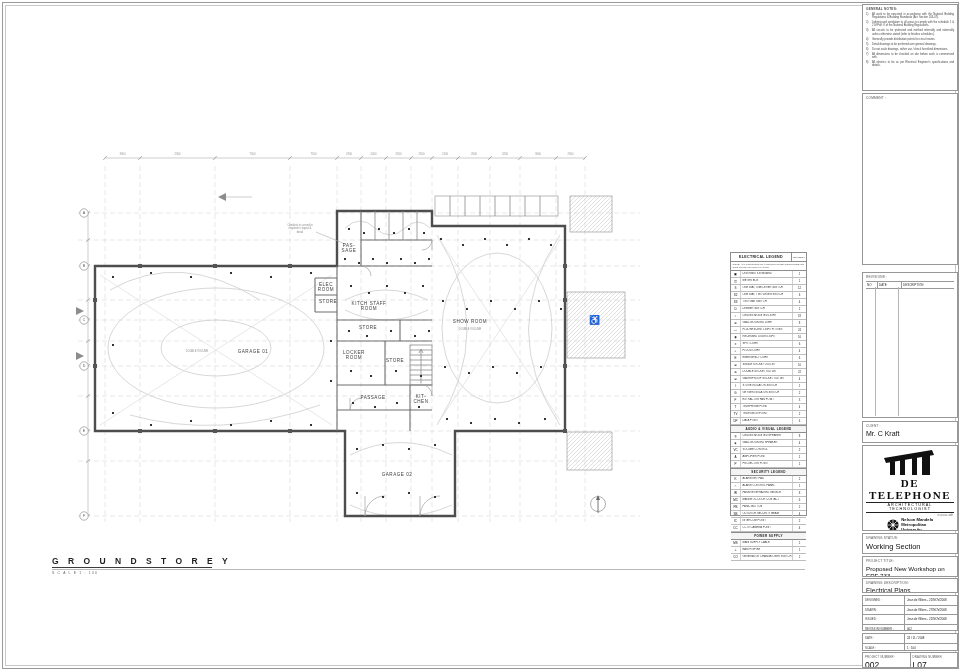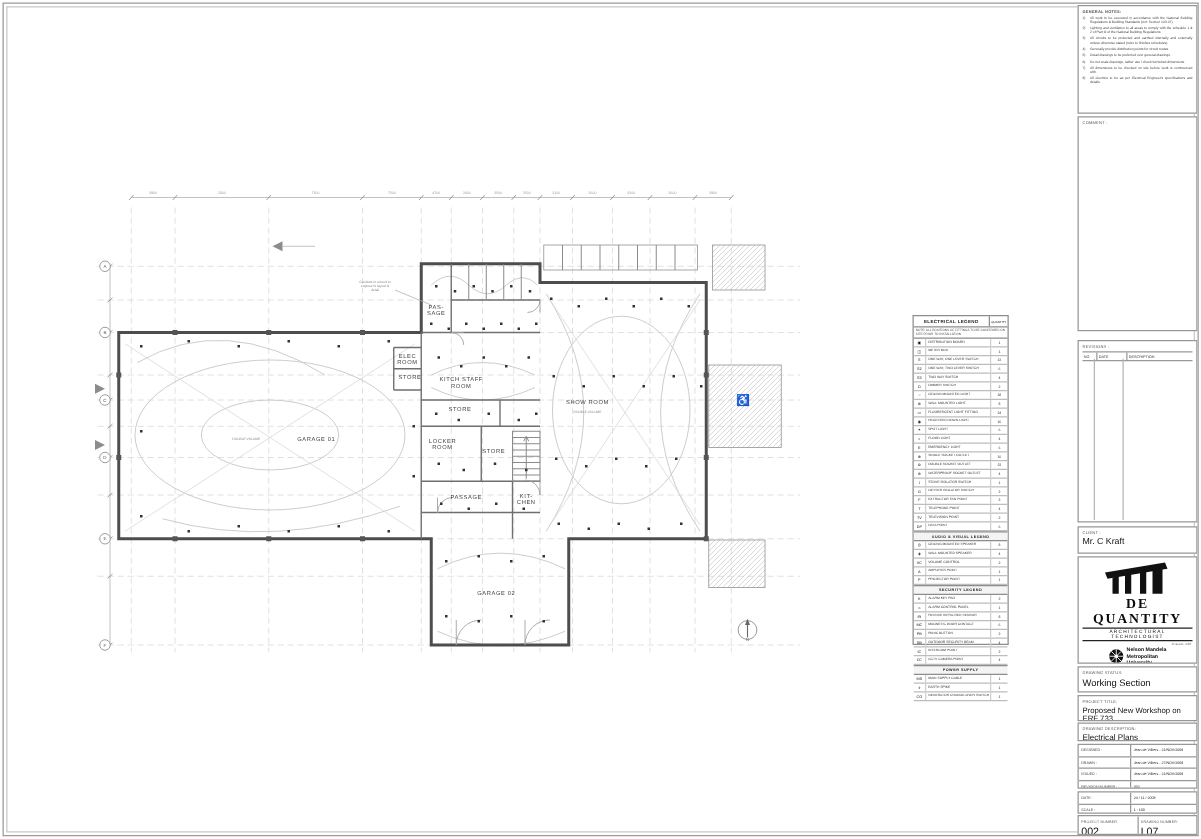--- a/index.html
+++ b/index.html
@@ -269,20 +269,26 @@
         <text x="373" y="399" class="room-label"><tspan x="373">PASSAGE</tspan></text>
         <text x="421" y="398" class="room-label"><tspan x="421">KIT-</tspan><tspan x="421" dy="5.2">CHEN</tspan></text>
         <text x="470" y="323" class="room-label"><tspan x="470">SHOW ROOM</tspan></text>
         <text x="470" y="330" class="room-sub">DOUBLE VOLUME</text>
         <text x="253" y="353" class="room-label"><tspan x="253">GARAGE 01</tspan></text>
         <text x="197" y="352" class="room-sub">DOUBLE VOLUME</text>
         <text x="397" y="476" class="room-label"><tspan x="397">GARAGE 02</tspan></text>
       </g>
   </svg>
 
+  <div id="plan-title">
+    <div class="pt-label">G R O U N D   S T O R E Y</div>
+    <div class="pt-rule-thick"></div>
+    <div class="pt-rule-long"></div>
+    <div class="pt-scale">S C A L E   1 : 100</div>
+  </div>
 
   <div id="legend">
     <div class="lg-head">
       <div class="lg-title">ELECTRICAL LEGEND</div>
       <div class="lg-qhead">QUANTITY</div>
     </div>
     <div class="lg-note">NOTE: ALL POSITIONS OF FITTINGS TO BE CONFIRMED ON SITE PRIOR TO INSTALLATION</div>
     <div id="legend-body">
         <div class="lg-row">
           <span class="lg-sym">▣</span>
@@ -541,21 +547,21 @@
   <div class="panel logo-wrap" style="top:445px;height:86px;">
     <svg width="56" height="28" viewBox="0 0 56 28" style="display:block;margin:0 auto;">
       <g fill="#111">
         <path d="M2,10 L50,2 L52,7 L4,15 Z"></path>
         <path d="M8,14 L13,13 L13,27 L8,27 Z"></path>
         <path d="M18,12 L23,11 L23,27 L18,27 Z"></path>
         <path d="M30,9 L35,8 L35,27 L30,27 Z"></path>
         <path d="M40,7 L48,6 L48,27 L40,27 Z"></path>
       </g>
     </svg>
-    <div class="logo-name">DE QUANTITY</div>
+    <div class="logo-name">DE TELEPHONE</div>
     <div class="logo-sub">ARCHITECTURAL TECHNOLOGIST</div>
     <div class="logo-assoc">in assoc. with</div>
     <div class="nmmu">
       <svg width="12" height="12" viewBox="0 0 12 12">
         <circle cx="6" cy="6" r="5.6" fill="#111"></circle>
         <path d="M6,.5 V11.5 M.5,6 H11.5 M2,2 L10,10 M10,2 L2,10" stroke="#fff" stroke-width=".7"></path>
         <circle cx="6" cy="6" r="1.4" fill="#fff"></circle>
       </svg>
       <div class="nmmu-text">
         <div>Nelson Mandela</div>

